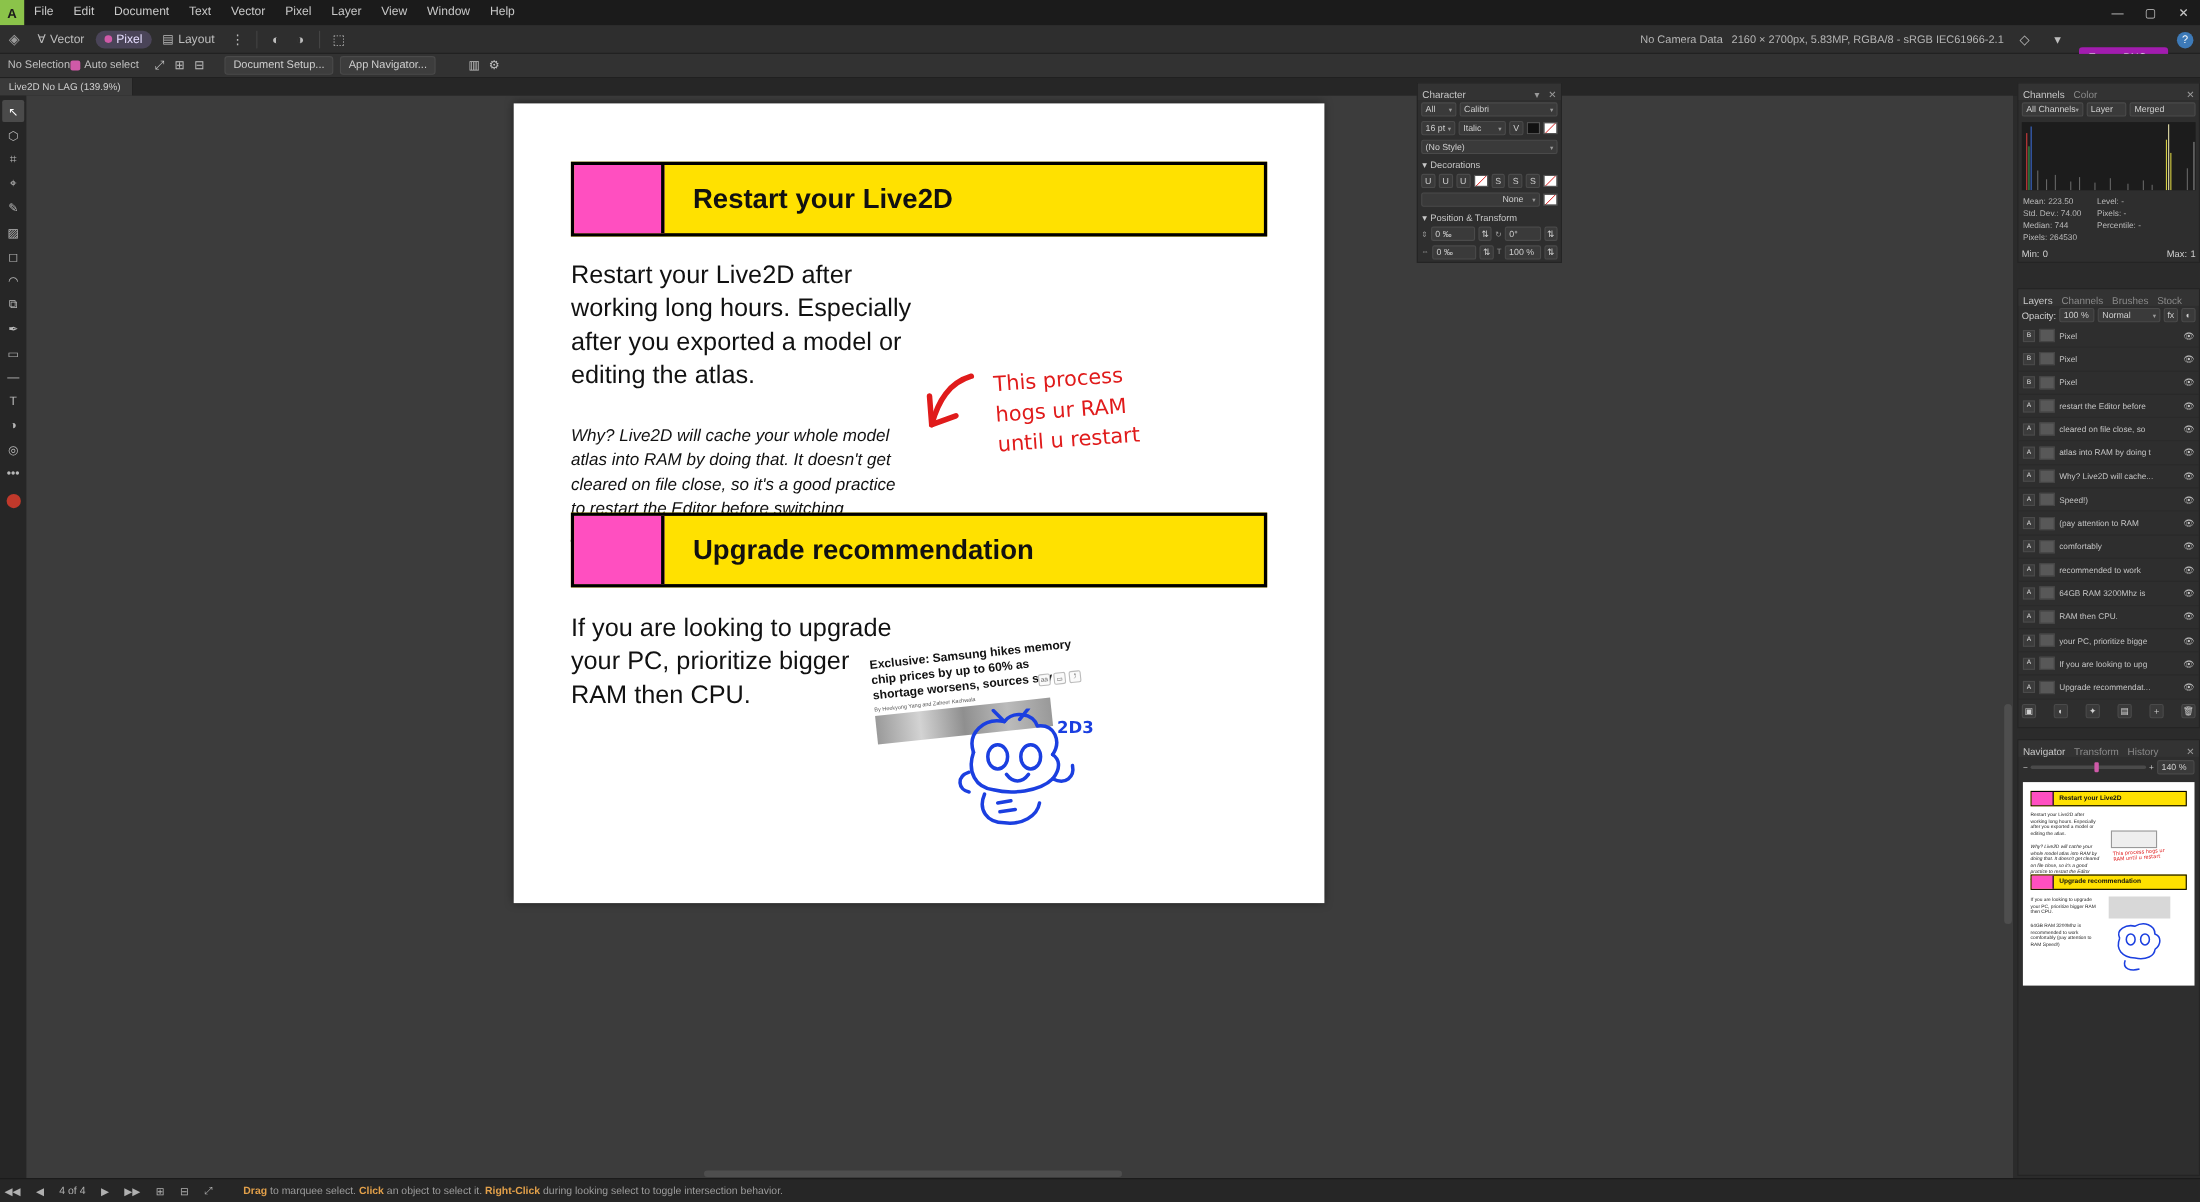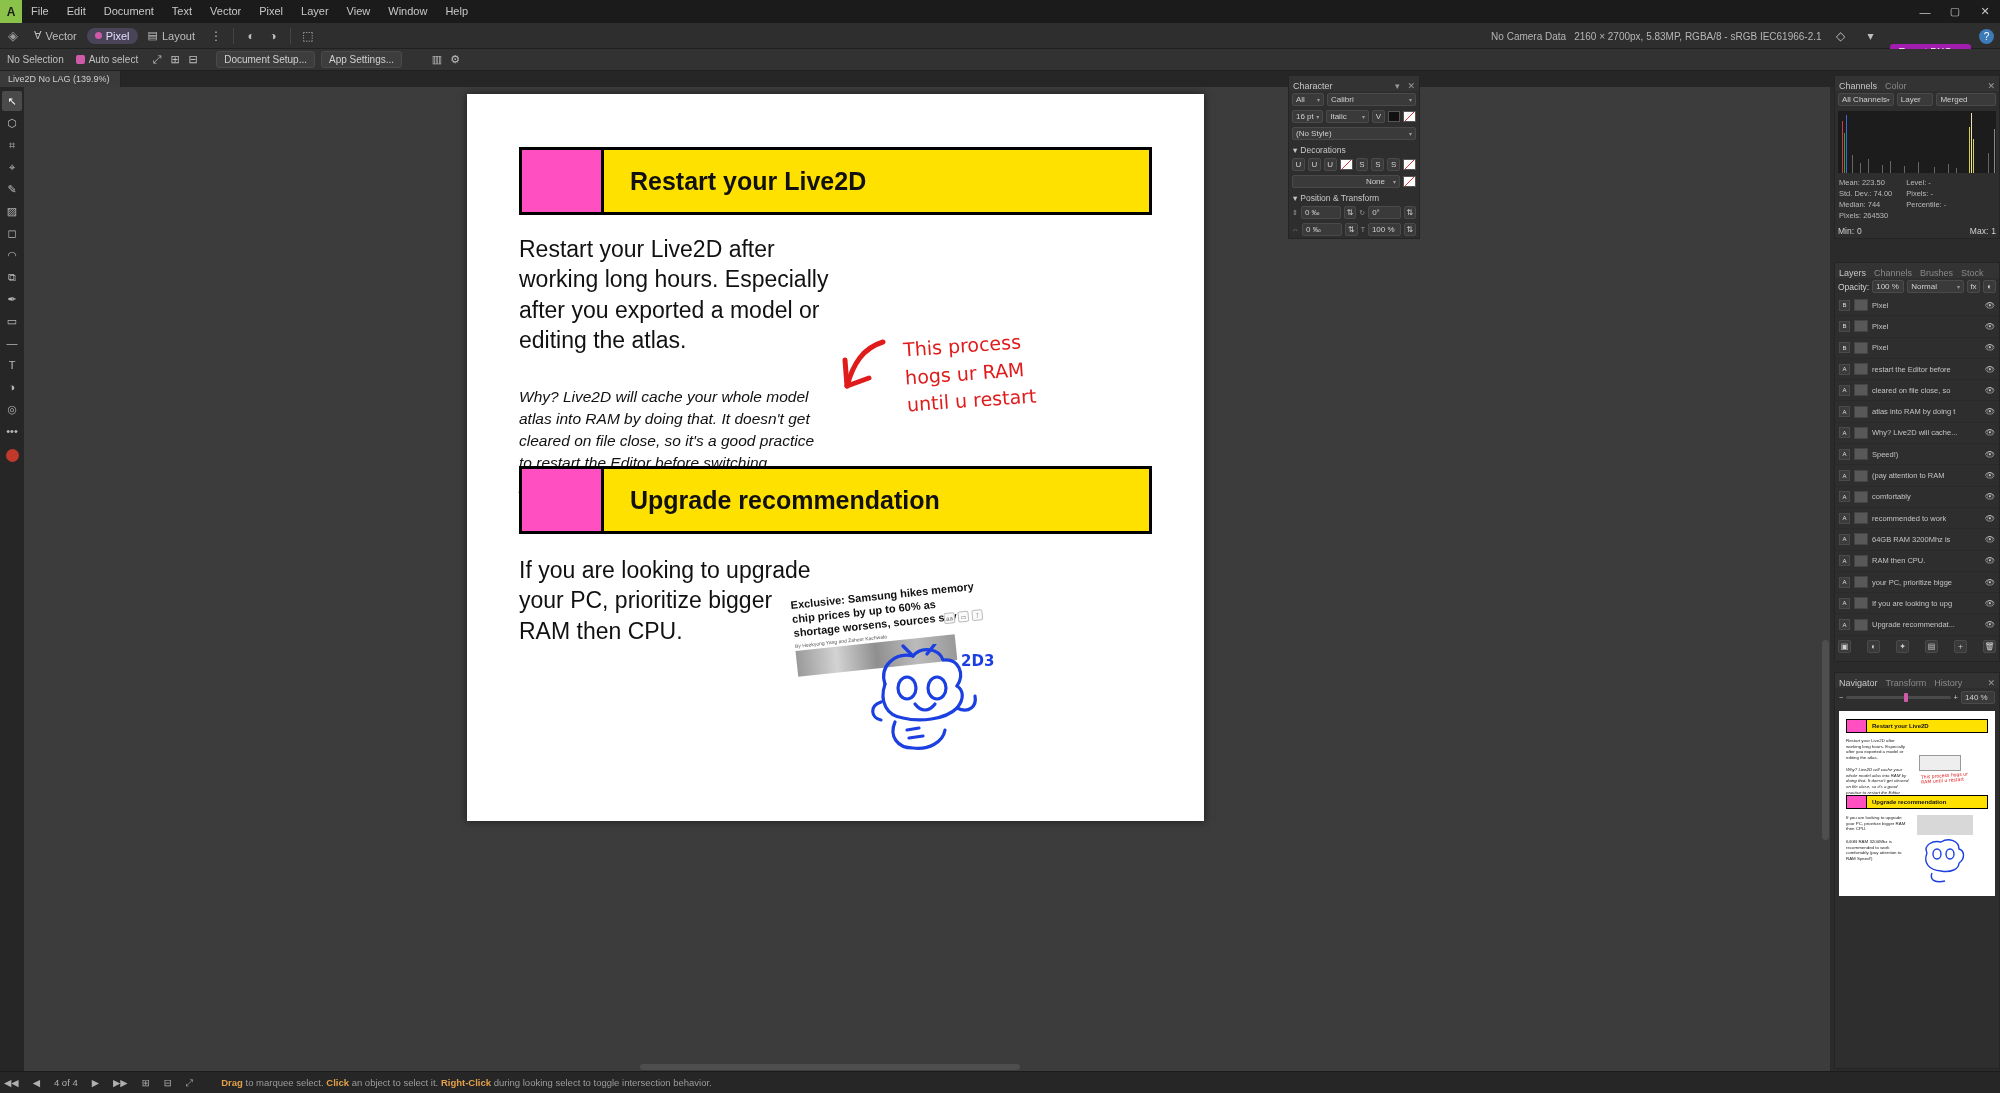--- a/index.html
+++ b/index.html
@@ -65,21 +65,21 @@
     width: 15px; height: 15px; border-radius: 50%; background: #3d7ab8; color: #fff;
     display:flex; align-items:center; justify-content:center; font-size: 10px;
   }
 
   
   .contextbar {
     position: absolute; top: 49px; left: 0; width: 2000px; height: 22px;
     background: #323232; border-bottom: 1px solid #202020;
     display: flex; align-items: center; font-size: 10px; color: #c0c0c0;
   }
-  .ctx-label { padding-left: 7px; padding-right: 12px; }
+  .ctx-label { padding-left: 7px; }
   .ctx-check { display: flex; align-items: center; gap: 4px; padding-right: 10px; color:#c0c0c0;}
   .ctx-check .ck { width: 9px; height: 9px; background: #cf5aa8; border-radius: 2px; }
   .ctx-btn {
     background: #3d3d3d; border: 1px solid #4a4a4a; border-radius: 3px;
     padding: 2px 7px; margin-right: 6px; color: #d0d0d0; font-size: 10px;
   }
   .ctx-icon { width: 18px; height: 18px; display:flex;align-items:center;justify-content:center;color:#bfbfbf;font-size:11px;}
 
   
   .tabstrip {
@@ -324,21 +324,21 @@
     <span class="ctx-label">No Selection</span>
     <span class="ctx-check">
       <span class="ck"></span>
       <span>Auto select</span>
     </span>
     <span class="ctx-icon">⤢</span>
     <span class="ctx-icon">⊞</span>
     <span class="ctx-icon">⊟</span>
     <span style="width:14px"></span>
     <span class="ctx-btn">Document Setup...</span>
-    <span class="ctx-btn">App Settings...</span>
+    <span class="ctx-btn">App Navigator...</span>
     <span style="width:20px"></span>
     <span class="ctx-icon">▥</span>
     <span class="ctx-icon">⚙</span>
   </div>
 
   <div class="tabstrip">
     <div class="tab">
       <span>Live2D No LAG (139.9%)</span>
     </div>
   </div>

